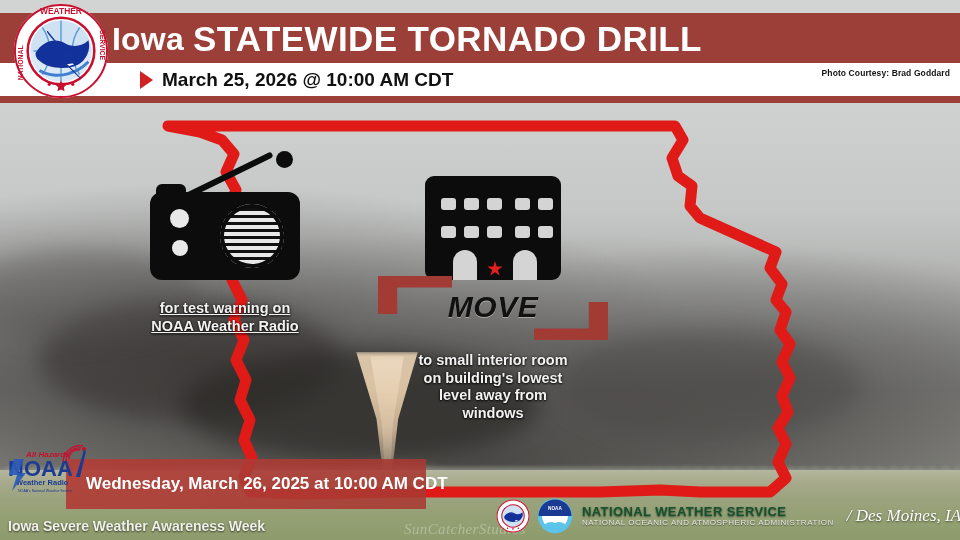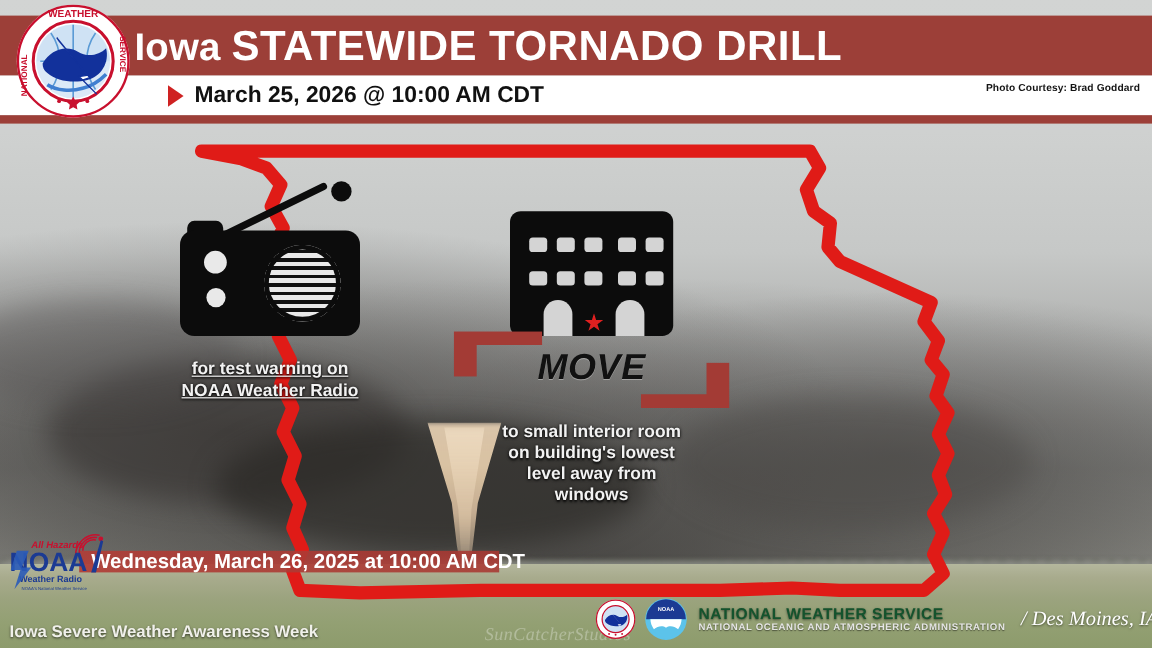--- a/index.html
+++ b/index.html
@@ -91,34 +91,34 @@
 
   
   .arrow{position:relative;width:104px;height:120px;}
   .arrow-shaft{position:absolute;left:30px;top:0;width:44px;height:74px;background:#0c0c0c;}
   .arrow-head{position:absolute;left:0;top:70px;width:104px;height:44px;background:#0c0c0c;
      clip-path:polygon(0 0,100% 0,50% 100%);}
   .arrow-line{position:absolute;left:-6px;top:118px;width:116px;height:5px;background:#0c0c0c;}
   .arrow-line::after{content:"";position:absolute;left:0;top:5px;width:116px;height:3px;background:#fff;}
 
   
-  .datebanner{position:absolute;left:66px;top:459px;width:340px;height:18px;
+  .datebanner{position:absolute;left:66px;top:459px;width:340px;height:50px;
      background:linear-gradient(90deg,rgba(176,62,56,.93),rgba(168,56,50,.88));
-     display:flex;align-items:center;padding-left:10px;}
+     display:flex;align-items:center;padding-left:20px;}
   .datebanner span{color:#fff;font-size:17px;font-weight:700;white-space:nowrap;}
   .nwr{position:absolute;left:6px;top:443px;width:96px;height:54px;}
   .swaw{position:absolute;left:8px;top:518px;font-size:14px;font-weight:700;color:#f0f0ea;
      text-shadow:0 1px 2px rgba(0,0,0,.65);white-space:nowrap;}
   .wm{position:absolute;left:404px;top:521px;font-size:15px;font-style:italic;color:rgba(255,255,255,.30);
      font-family:"Liberation Serif",serif;white-space:nowrap;letter-spacing:.4px;}
   .footer{position:absolute;left:496px;top:498px;display:flex;align-items:center;gap:7px;}
   .f-txt{display:flex;flex-direction:column;justify-content:center;margin-left:2px;}
   .f-t1{font-size:13px;font-weight:700;color:#14532d;letter-spacing:.4px;line-height:1.05;white-space:nowrap;
      text-shadow:0 1px 2px rgba(0,0,0,.55);}
-  .f-t2{font-size:8px;font-weight:700;color:#e6e6e6;letter-spacing:.55px;white-space:nowrap;
+  .f-t2{font-size:8px;font-weight:400;color:#e6e6e6;letter-spacing:.55px;white-space:nowrap;
      text-shadow:0 1px 1px rgba(0,0,0,.5);}
   .f-loc{font-size:17px;color:#fff;font-family:"Liberation Serif",serif;font-style:italic;
      white-space:nowrap;margin-left:6px;text-shadow:0 1px 2px rgba(0,0,0,.55);}
 </style>
 </head>
 <body>
 
 <div id="stage">
 
   <div class="bg">

